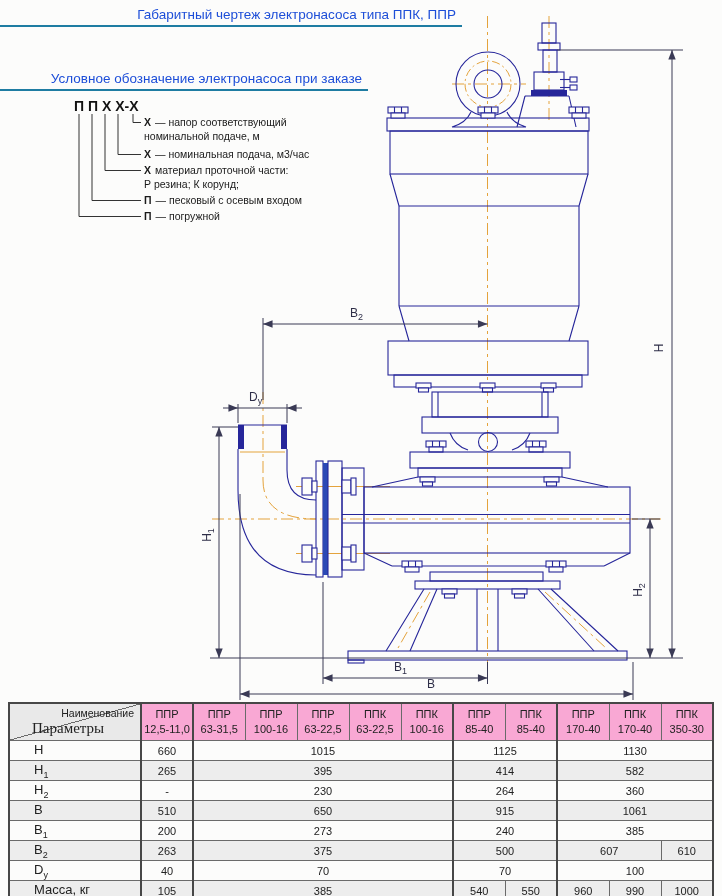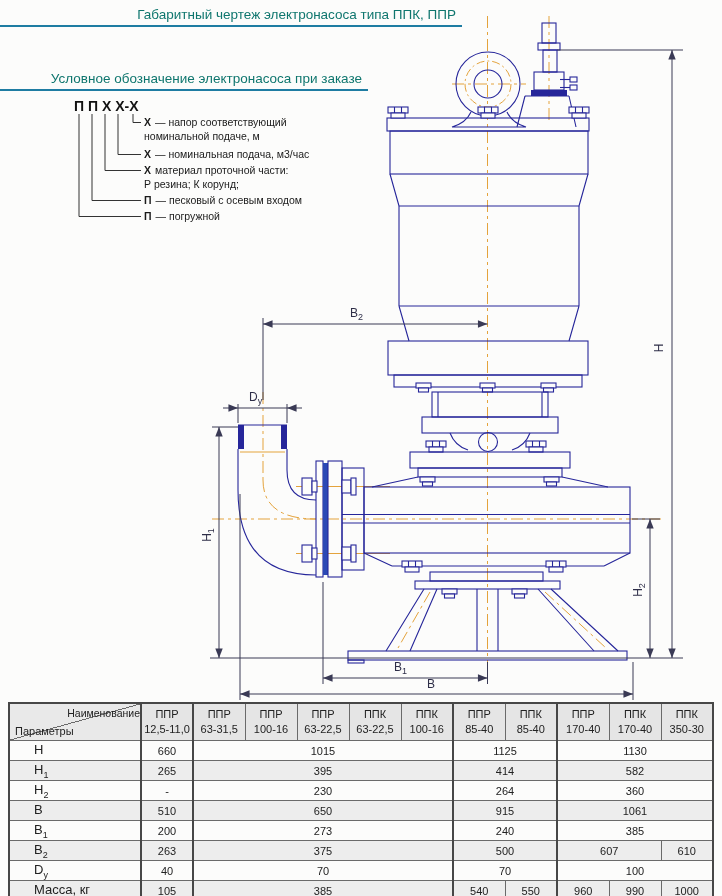--- a/index.html
+++ b/index.html
@@ -1,18 +1,18 @@
 <!DOCTYPE html>
 <html><head>
 <meta charset="utf-8">
 <style>
   html,body{margin:0;padding:0;background:#e9e9e9;}
   .page{position:relative;width:722px;height:896px;background:#fcfcfb;overflow:hidden;
         font-family:"Liberation Sans",sans-serif;}
-  .title{position:absolute;left:0;color:#0f766e;font-size:13.5px;
+  .title{position:absolute;left:0;color:#1d4ed8;font-size:13.5px;
          border-bottom:2px solid #1e7ca2;text-align:right;padding:0 6px 3px 0;}
   #t1{top:7px;width:456px;}
   #t2{top:71px;width:362px;}
   svg{position:absolute;left:0;top:0;}
   .st{stroke:#26269a;fill:none;stroke-width:1.1;}
   .stw{stroke:#26269a;fill:#fcfcfb;stroke-width:1.1;}
   .stf{fill:#26269a;stroke:none;}
   .gsk{fill:#2b49b5;stroke:none;}
   .cl{stroke:#e4a33c;fill:none;stroke-width:1;stroke-dasharray:12 4 3 4;}
   .clc{stroke:#e4a33c;fill:none;stroke-width:1;stroke-dasharray:8 3 2 3;}
@@ -24,30 +24,30 @@
   .legb{font-weight:bold;}
   .lln{stroke:#333;fill:none;stroke-width:1;}
   .code{font-size:14px;font-weight:bold;fill:#111;}
   
   .tblwrap{position:absolute;left:8px;top:702px;width:706px;}
   table{border-collapse:collapse;width:706px;table-layout:fixed;
         font-size:11px;color:#222;}
   col.c0{width:132px;}
   th,td{border:1px solid #6a6a6a;text-align:center;vertical-align:middle;
         padding:0;height:19px;overflow:hidden;}
-  thead th{background:#e5e5e5;font-weight:normal;height:36px;}
+  thead th{background:#f9a8d4;font-weight:normal;height:36px;}
   table{border:2px solid #474747;}
   .gs{border-left:2px solid #474747;}
   tbody tr:nth-child(even) td{background:#ededed;}
   td.param{text-align:left;padding-left:24px;font-size:13px;}
   .colh span{display:block;line-height:1.35;font-size:11px;}
   th.corner{position:relative;background:
      linear-gradient(to bottom right,transparent 49.3%,#6a6a6a 49.3%,#6a6a6a 50.7%,transparent 50.7%),#e9e9e9;}
-  .cn-top{position:absolute;top:3px;right:0;font-size:10.5px;}
-  .cn-bot{position:absolute;bottom:3px;left:5px;font-size:11px;}
+  .cn-top{position:absolute;top:3px;right:6px;font-size:10.5px;}
+  .cn-bot{position:absolute;bottom:3px;left:22px;font-size:15px;font-family:Liberation Serif, serif;}
   sub{font-size:9px;}
 </style>
 </head>
 <body>
 
 <div class="page">
 
   <div class="title" id="t1">Габаритный чертеж электронасоса типа ППК, ППР</div>
   <div class="title" id="t2">Условное обозначение электронасоса при заказе</div>
 

